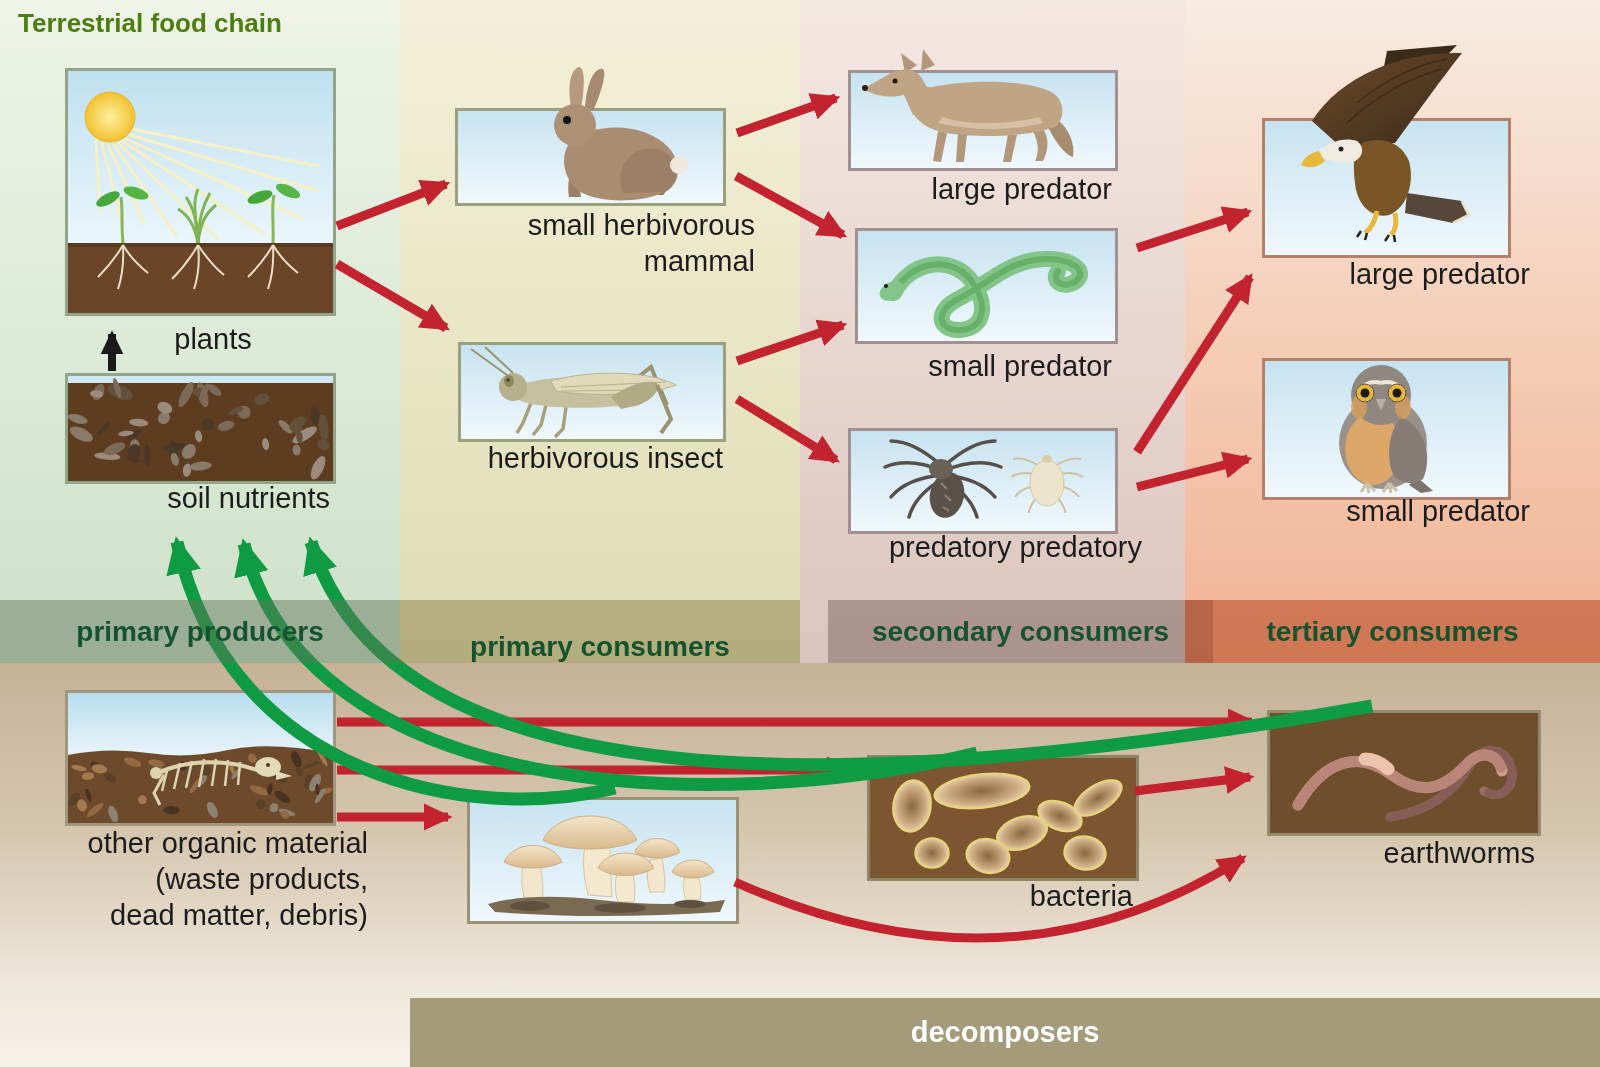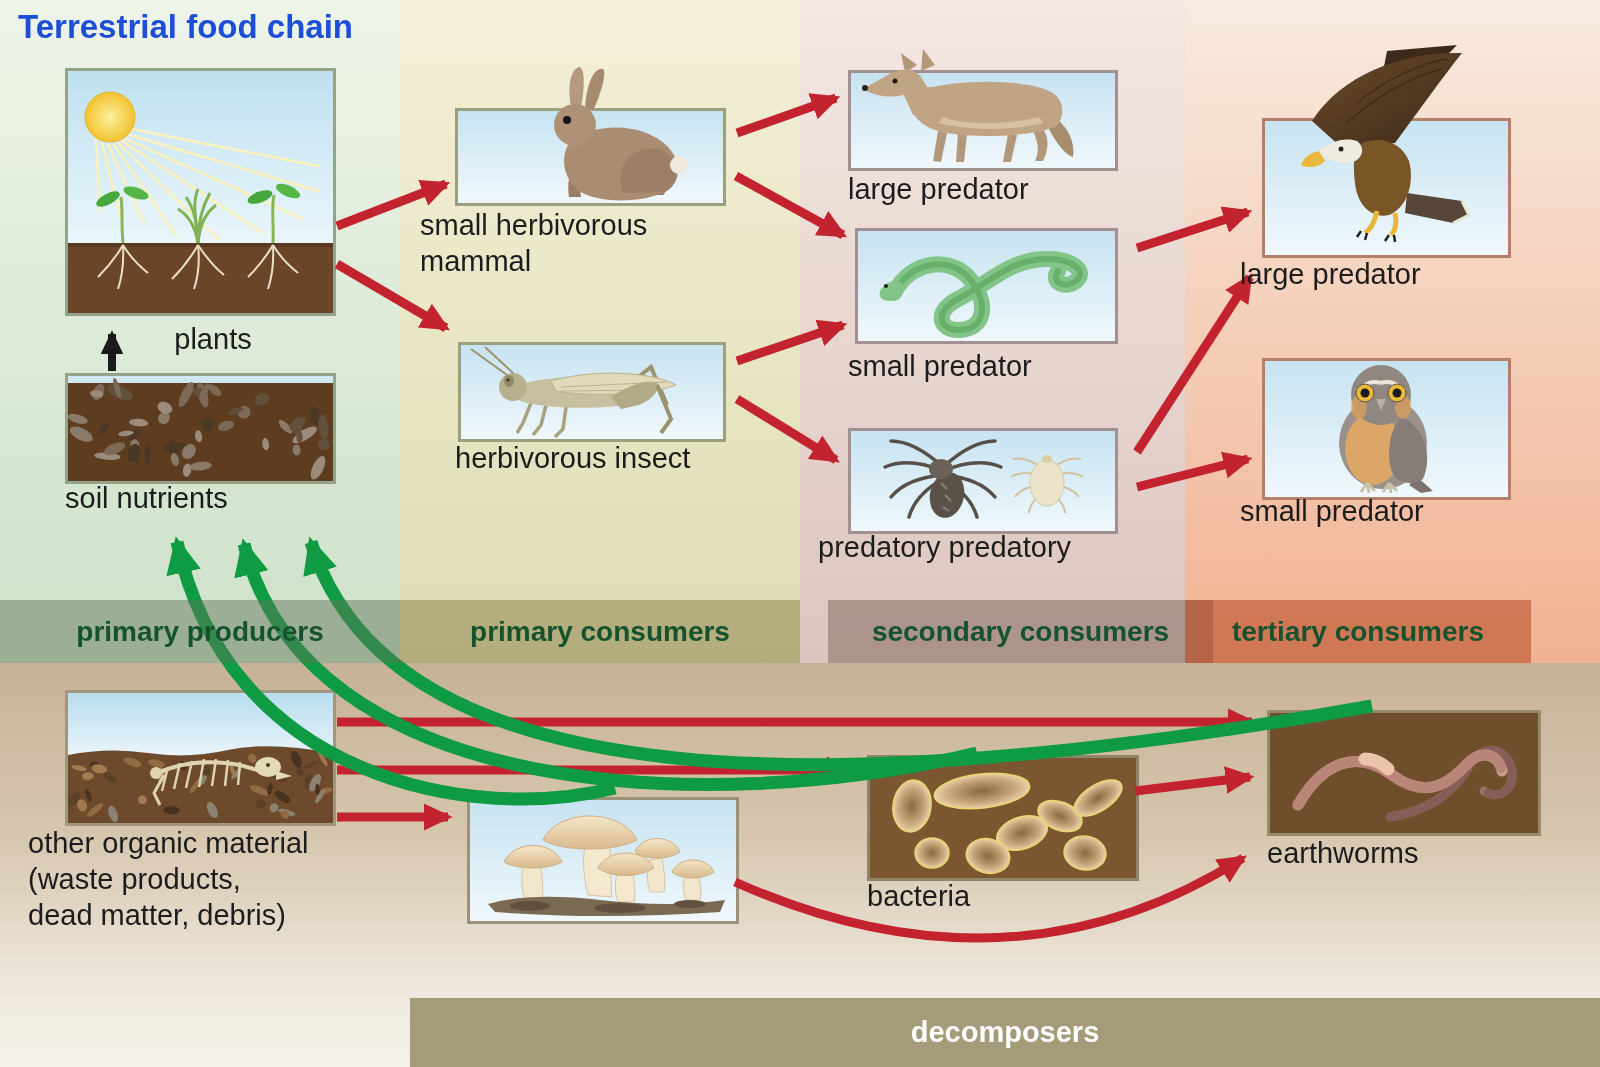--- a/index.html
+++ b/index.html
@@ -11,28 +11,28 @@
   .col3{left:800px;width:385px;background:linear-gradient(180deg,#f4e8e3 0%,#dcc5be 100%);}
   .col4{left:1185px;width:415px;background:linear-gradient(180deg,#f8ebe0 0%,#f1b292 100%);}
   .bottom-bg{position:absolute;left:0;top:663px;width:1600px;height:404px;
          background:linear-gradient(180deg,#c7b299 0%,#d6c6ae 42%,#efe9dd 82%,#f5f2ea 100%);}
   .decomposers-band{position:absolute;left:410px;top:998px;width:1190px;height:69px;z-index:3;
          display:flex;align-items:center;justify-content:center;color:#fff;
          font-weight:bold;font-size:29px;}
   .band-seg{position:absolute;top:600px;height:63px;z-index:6;display:flex;
          align-items:center;justify-content:center;color:#14532d;font-weight:bold;font-size:28px;}
   .bseg1{left:0;width:400px;}  .bseg2{left:400px;width:400px;}
-  .bseg3{left:800px;width:385px;} .bseg4{left:1185px;width:346px;}
+  .bseg3{left:800px;width:385px;} .bseg4{left:1185px;width:415px;}
   .box{position:absolute;border:3px solid #999;z-index:2;
        background:linear-gradient(180deg,#c7e3f1 0%,#f0f8fc 100%);}
   .box > svg{position:absolute;}
   .solidbox{background:#6f4e2b;}
-  .label{position:absolute;color:#1c1c1c;font-size:29px;line-height:1.24;text-align:left;
+  .label{position:absolute;color:#1c1c1c;font-size:29px;line-height:1.24;text-align:right;
          white-space:pre-line;z-index:7;}
-  .title{position:absolute;left:18px;top:8px;font-size:33px;font-weight:bold;color:#1d4ed8;z-index:7;}
+  .title{position:absolute;left:18px;top:8px;font-size:26px;font-weight:bold;color:#4d7c0f;z-index:7;}
   .copyright{position:absolute;left:22px;top:1016px;font-size:27px;color:#222;z-index:7;}
   #arrow-layer{position:absolute;left:0;top:0;z-index:4;}
   .red-stroke{stroke:var(--c-energy,#c32430);fill:none;}
   .red-fill{fill:var(--c-energy,#c32430);}
   .green-stroke{stroke:var(--c-nutrient,#0f9b43);fill:none;}
   .green-fill{fill:var(--c-nutrient,#0f9b43);}
   .black-stroke{stroke:#1a1a1a;fill:none;}
   .black-fill{fill:#1a1a1a;}
 </style>
 </head>
@@ -469,21 +469,21 @@
     <g class="green-stroke" stroke-width="13" marker-end="url(#mg)">
       <path d="M615,788 C470,824 228,778 177,542"></path>
       <path d="M977,753 C706,818 305,798 244,544"></path>
       <path d="M1372,706 C854,798 392,808 311,542"></path>
     </g>
   </svg>
 
   <div class="band-seg bseg1" style="background: rgba(96, 116, 90, 0.46);">
     <span>primary producers</span>
   </div>
-  <div class="band-seg bseg2" style="background: rgba(128, 118, 60, 0.46);">
+  <div class="band-seg bseg2" style="background: rgba(128, 118, 60, 0.46); align-items: flex-end;">
     <span>primary consumers</span>
   </div>
   <div class="band-seg bseg3" style="background: rgba(124, 97, 87, 0.5); margin-left: 28px;">
     <span>secondary consumers</span>
   </div>
   <div class="band-seg bseg4" style="background: rgba(182, 72, 36, 0.56);">
     <span>tertiary consumers</span>
   </div>
   <div class="decomposers-band" style="background: rgb(164, 155, 123);">
     <span>decomposers</span>

